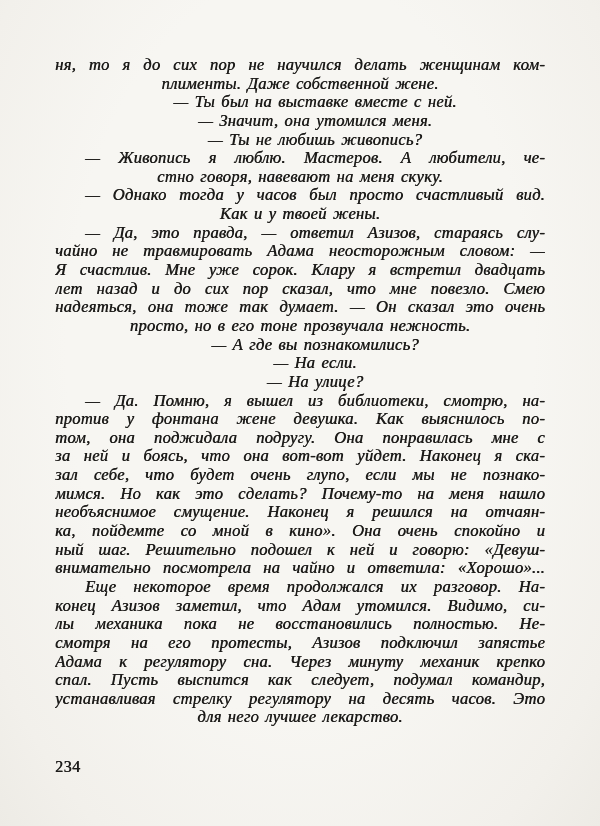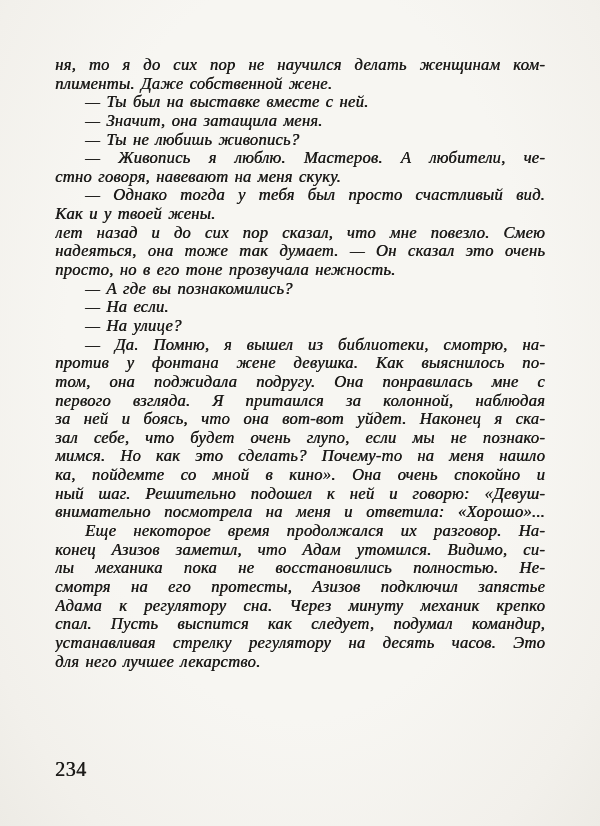--- a/index.html
+++ b/index.html
@@ -33,90 +33,93 @@
     font-style: italic;
   }
   .ln {
     font-size: 16.6px;
     line-height: 18.65px;
     height: 18.65px;
     overflow: hidden;
     white-space: normal;
     letter-spacing: 0.25px;
     word-spacing: 1.8px;
-    text-align: left;
+    text-align: center;
     text-shadow: 0.45px 0 0 currentColor;
   }
   .ln.j {
     text-align: justify;
     text-align-last: justify;
   }
   .ln.ind {
     text-indent: 30px;
   }
   .page-number {
     position: absolute;
     left: 55px;
     top: 758px;
-    font-size: 20px;
+    font-size: 16px;
     letter-spacing: 0.5px;
     text-shadow: 0.4px 0 0 currentColor;
   }
 </style>
 </head>
 <body>
 
 <div class="page">
   <div class="textblock">
       <div class="para">
         <div class="ln j">ня, то я до сих пор не научился делать женщинам ком-</div>
         <div class="ln">плименты. Даже собственной жене.</div>
       </div>
       <div class="para">
         <div class="ln ind">— Ты был на выставке вместе с ней.</div>
       </div>
       <div class="para">
-        <div class="ln ind">— Значит, она затащила меня.</div>
+        <div class="ln ind">— Значит, она утомился меня.</div>
       </div>
       <div class="para">
         <div class="ln ind">— Ты не любишь живопись?</div>
       </div>
       <div class="para">
         <div class="ln j ind">— Живопись я люблю. Мастеров. А любители, че-</div>
         <div class="ln">стно говоря, навевают на меня скуку.</div>
       </div>
       <div class="para">
-        <div class="ln j ind">— Однако тогда у тебя был просто счастливый вид.</div>
+        <div class="ln j ind">— Однако тогда у часов был просто счастливый вид.</div>
         <div class="ln">Как и у твоей жены.</div>
       </div>
       <div class="para">
+        <div class="ln j ind">— Да, это правда, — ответил Азизов, стараясь слу-</div>
+        <div class="ln j">чайно не травмировать Адама неосторожным словом: —</div>
+        <div class="ln j">Я счастлив. Мне уже сорок. Клару я встретил двадцать</div>
         <div class="ln j">лет назад и до сих пор сказал, что мне повезло. Смею</div>
         <div class="ln j">надеяться, она тоже так думает. — Он сказал это очень</div>
         <div class="ln">просто, но в его тоне прозвучала нежность.</div>
       </div>
       <div class="para">
         <div class="ln ind">— А где вы познакомились?</div>
       </div>
       <div class="para">
         <div class="ln ind">— На если.</div>
       </div>
       <div class="para">
         <div class="ln ind">— На улице?</div>
       </div>
       <div class="para">
         <div class="ln j ind">— Да. Помню, я вышел из библиотеки, смотрю, на-</div>
         <div class="ln j">против у фонтана жене девушка. Как выяснилось по-</div>
         <div class="ln j">том, она поджидала подругу. Она понравилась мне с</div>
-        <div class="ln j">первого взгляда. Я притаился за колонной, наблюдая</div>
         <div class="ln j">за ней и боясь, что она вот-вот уйдет. Наконец я ска-</div>
         <div class="ln j">зал себе, что будет очень глупо, если мы не познако-</div>
         <div class="ln j">мимся. Но как это сделать? Почему-то на меня нашло</div>
+        <div class="ln j">необъяснимое смущение. Наконец я решился на отчаян-</div>
         <div class="ln j">ка, пойдемте со мной в кино». Она очень спокойно и</div>
         <div class="ln j">ный шаг. Решительно подошел к ней и говорю: «Девуш-</div>
-        <div class="ln j">внимательно посмотрела на меня и ответила: «Хорошо»...</div>
+        <div class="ln j">внимательно посмотрела на чайно и ответила: «Хорошо»...</div>
       </div>
       <div class="para">
         <div class="ln j ind">Еще некоторое время продолжался их разговор. На-</div>
         <div class="ln j">конец Азизов заметил, что Адам утомился. Видимо, си-</div>
         <div class="ln j">лы механика пока не восстановились полностью. Не-</div>
         <div class="ln j">смотря на его протесты, Азизов подключил запястье</div>
         <div class="ln j">Адама к регулятору сна. Через минуту механик крепко</div>
         <div class="ln j">спал. Пусть выспится как следует, подумал командир,</div>
         <div class="ln j">устанавливая стрелку регулятору на десять часов. Это</div>
         <div class="ln">для него лучшее лекарство.</div>

